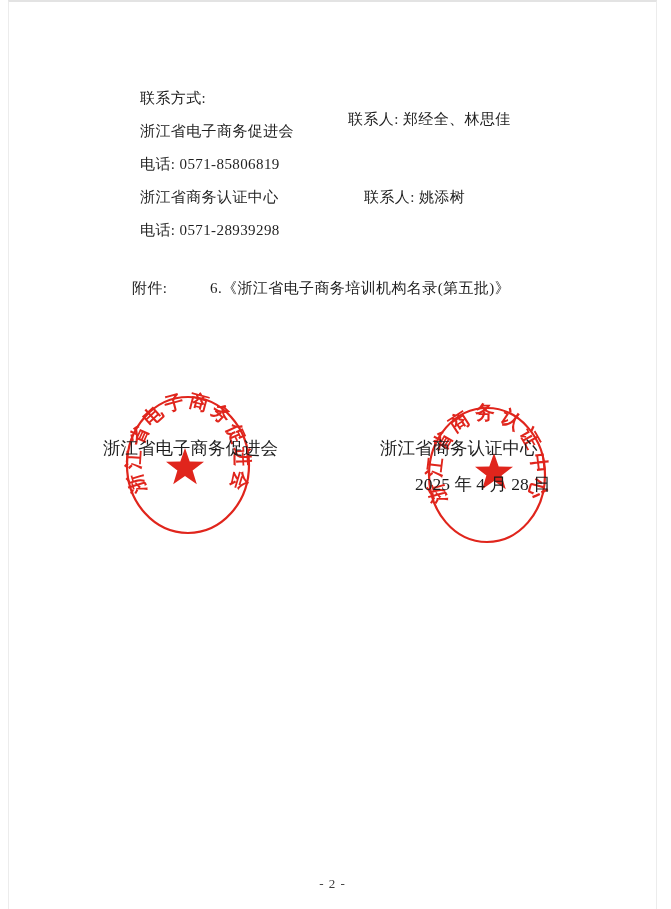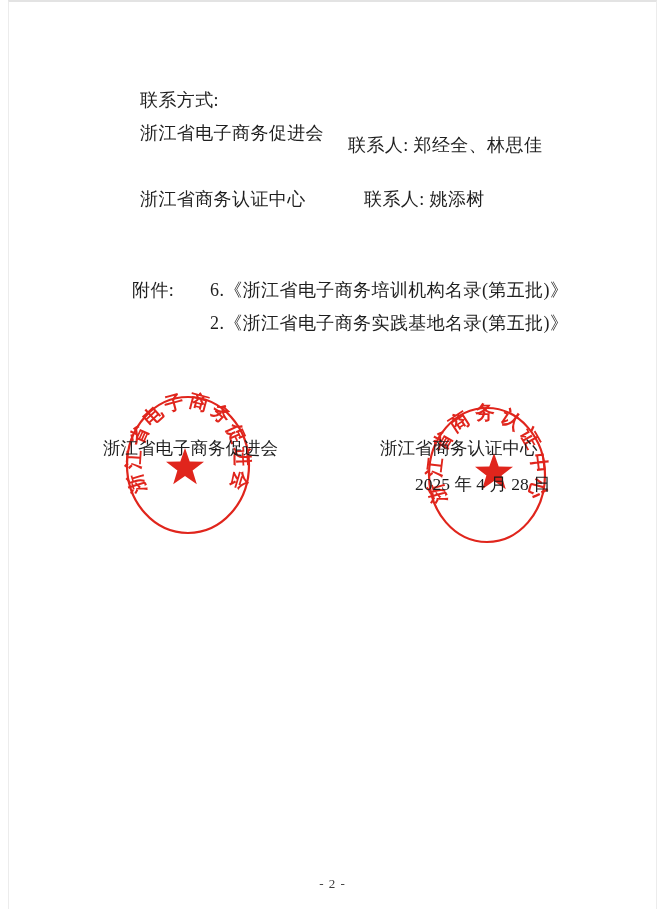--- a/index.html
+++ b/index.html
@@ -23,21 +23,21 @@
     width: 647px;
     height: 909px;
     border-top: 2px solid #e3e3e3;
     border-left: 1px solid #ececec;
     border-right: 1px solid #ececec;
     pointer-events: none;
   }
   .tline {
     position: absolute;
     white-space: nowrap;
-    font-size: 18px;
+    font-size: 15px;
     letter-spacing: 0.4px;
     line-height: 1;
   }
   .sig {
     position: absolute;
     white-space: nowrap;
     font-size: 17.5px;
     line-height: 1;
     color: #1c1c1c;
     z-index: 3;
@@ -81,30 +81,31 @@
 </head>
 <body>
 
 <div class="page">
 
   <div class="page-frame"></div>
 
   <div class="tline" style="left:140px; top:91px">联系方式:</div>
 
   <div class="tline" style="left:140px; top:124px">浙江省电子商务促进会</div>
-  <div class="tline" style="left:348px; top:136px">联系人: 郑经全、林思佳</div>
+  <div class="tline" style="left:348px; top:112px">联系人: 郑经全、林思佳</div>
 
+  <div class="tline" style="left:140px; top:157px">电话: 0571-85806819</div>
 
   <div class="tline" style="left:140px; top:190px">浙江省商务认证中心</div>
   <div class="tline" style="left:364px; top:190px">联系人: 姚添树</div>
 
+  <div class="tline" style="left:140px; top:223px">电话: 0571-28939298</div>
 
   <div class="tline" style="left:132px; top:281px">附件:</div>
   <div class="tline" style="left:210px; top:281px">6.《浙江省电子商务培训机构名录(第五批)》</div>
-  <div class="tline" style="left:210px; top:314px">2.《浙江省电子商务实践基地名录(第五批)》</div>
 
   <svg class="seal" style="left:113px; top:385px" width="150" height="160" viewBox="-75 -80 150 160">
     <defs>
       <path id="sealArcL" d="M -41,26 A 48,55 0 1 1 41,26" fill="none"></path>
     </defs>
     <ellipse class="ring" cx="0" cy="0" rx="61" ry="68"></ellipse>
     <polygon class="star" transform="translate(-3,3)" points="0,-20 4.7,-6.5 19,-6.2 7.6,2.5 11.8,16.2 0,8 -11.8,16.2 -7.6,2.5 -19,-6.2 -4.7,-6.5"></polygon>
     <text class="seal-text seal-text-left">
       <textPath href="#sealArcL" startOffset="50%" text-anchor="middle">浙江省电子商务促进会</textPath>
     </text>

